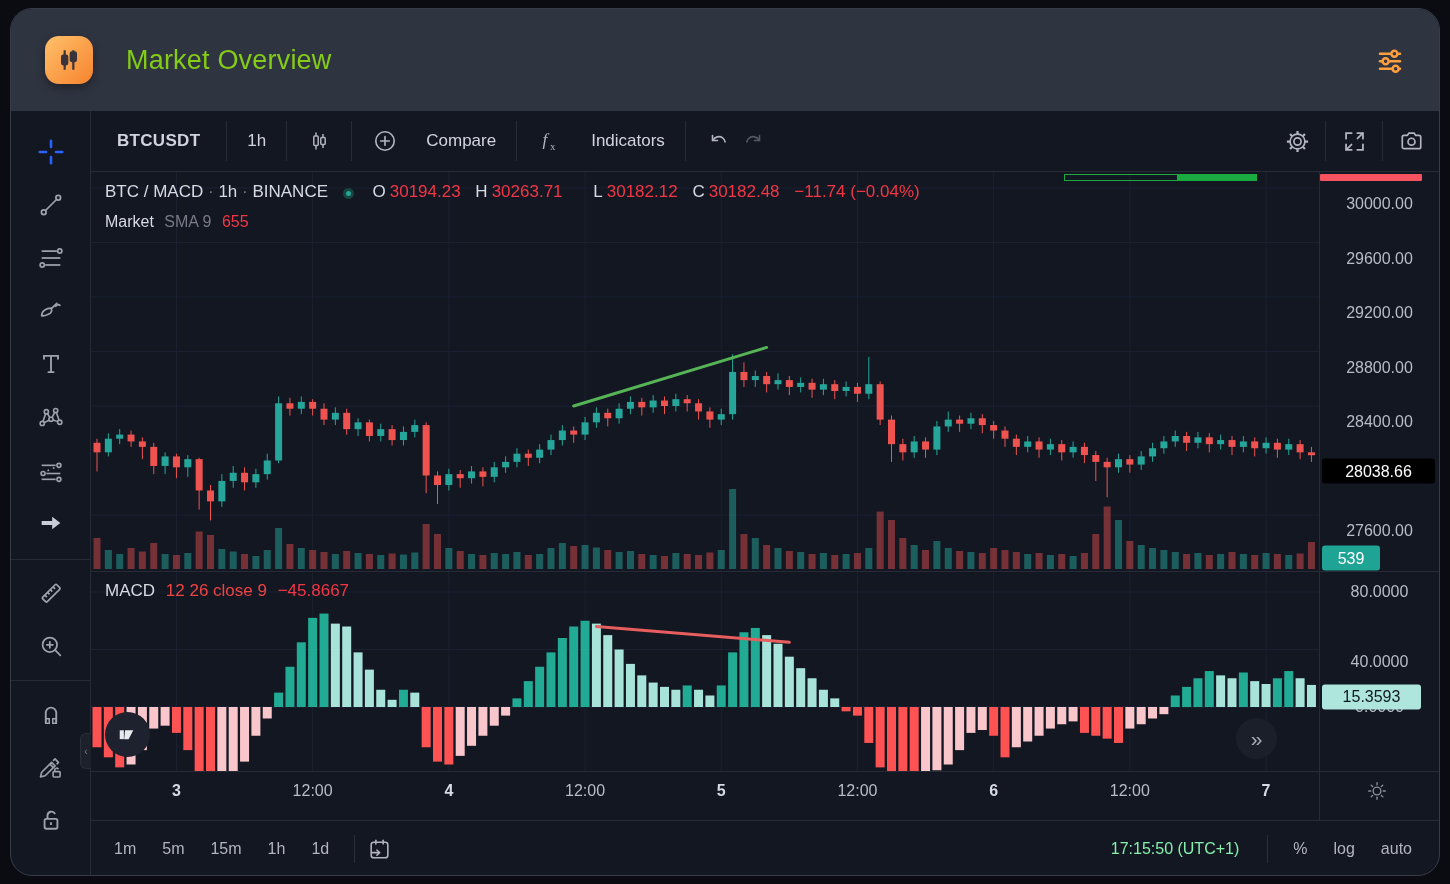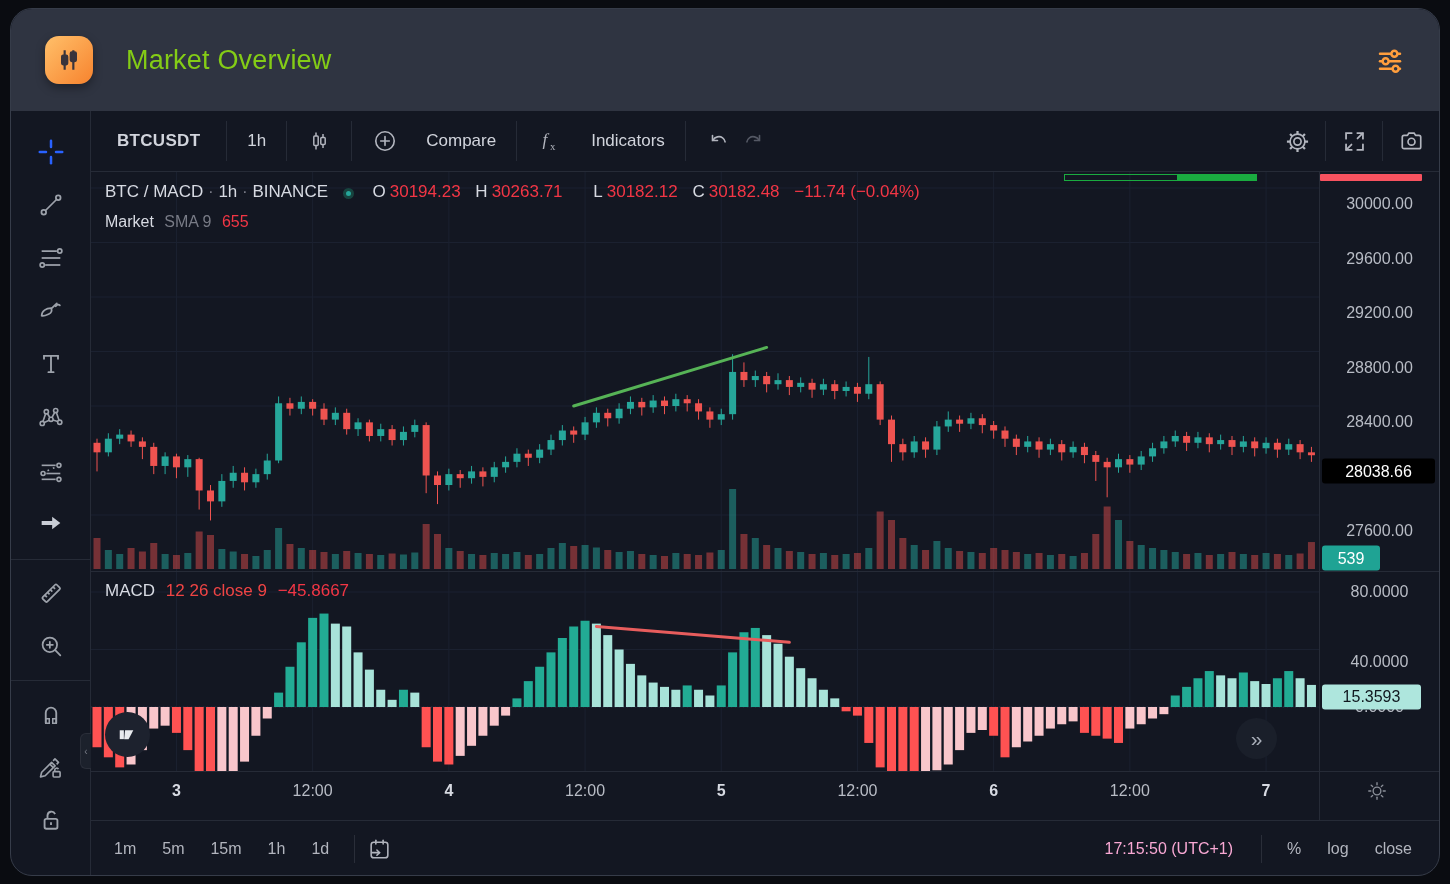--- a/index.html
+++ b/index.html
@@ -67,21 +67,21 @@
   .time-axis { height:38px; border-top:1px solid #262b37; position:relative; color:#b8bcc5; font-size:16px; }
   .t-label { position:absolute; top:50%; transform:translate(-50%,-50%); }
   .t-day { color:#d7dae2; font-weight:bold; }
   .sun-wrap { position:absolute; left:1285px; top:50%; transform:translate(-50%,-50%); }
   
   .bottom-bar { height:57px; border-top:1px solid #262b37; display:flex; align-items:center;
                 padding:0 14px 0 10px; color:#b2b5be; font-size:16px; }
   .iv-btn { padding:6px 13px; border-radius:5px; }
   .bb-div { width:1px; height:28px; background:#2a2e39; margin:0 12px; }
   .bb-right { margin-left:auto; display:flex; align-items:center; }
-  .clock { color:#f9a8d4; margin-right:16px; }
+  .clock { color:#86efac; margin-right:16px; }
   .scale-btn { padding:6px 13px; }
   svg { display:block; }
 </style>
 </head>
 <body>
 
 <div class="card">
 
   <div class="header">
     <div class="app-icon">
@@ -935,18 +935,18 @@
             <line x1="5" y1="15" x2="12" y2="15"></line>
                 <path d="M9.5,12.5 L12,15 L9.5,17.5"></path>
               </g>
             </svg>
         </div>
         <div class="bb-right">
           <div class="clock">17:15:50 (UTC+1)</div>
           <div class="bb-div"></div>
           <div class="scale-btn">%</div>
           <div class="scale-btn">log</div>
-          <div class="scale-btn">close</div>
+          <div class="scale-btn">auto</div>
         </div>
       </div>
     </div>
   </div>
 </div>
 
 </body></html>

